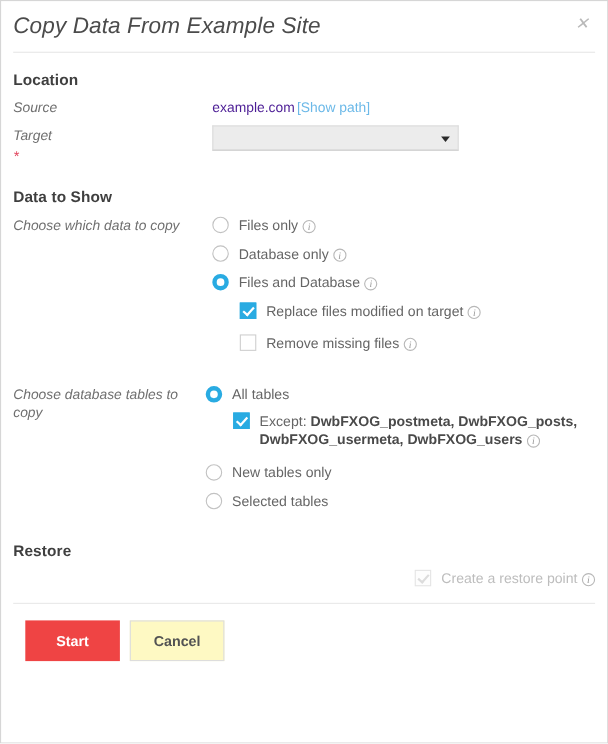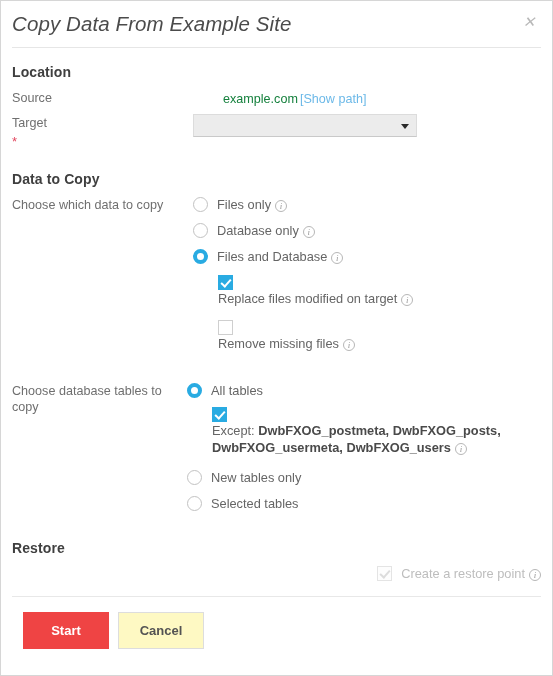--- a/index.html
+++ b/index.html
@@ -72,36 +72,36 @@
     align-items: flex-start;
     margin-bottom: 7px;
   }
   .row-label {
     width: 181px;
     flex: 0 0 181px;
     font-size: 12.6px;
     color: #6f6f6f;
     line-height: 16px;
     padding-top: 1px;
+    font-style: italic;
   }
   .req-star {
     display: block;
     color: #e2475f;
     font-size: 13px;
     line-height: 13px;
     margin-top: 4px;
   }
   .row-control {
     flex: 1 1 auto;
     min-width: 0;
   }
   .src-value {
     font-size: 12.6px;
-    color: #15803d;
-    margin-left: 30px;
+    color: #4c1d95;
   }
   .show-path {
     color: #6cb9e8;
     cursor: pointer;
     margin-left: 2px;
   }
 
   
   .select-box {
     position: relative;
@@ -127,21 +127,21 @@
     border-right: 4.5px solid transparent;
     border-top: 5px solid #2a2a2a;
   }
 
   
   .opt {
     display: flex;
     align-items: flex-start;
     margin-bottom: 9px;
   }
-  .opt.indent { margin-left: 25px; flex-direction: column; }
+  .opt.indent { margin-left: 25px; }
   .opt.tight  { margin-bottom: 12px; }
 
   .radio {
     flex: 0 0 auto;
     width: 15px;
     height: 15px;
     border-radius: 50%;
     border: 1.6px solid #c2c2c2;
     background: #fff;
     margin: 1px 9px 0 0;
@@ -278,21 +278,21 @@
         <div class="row-control">
           <div class="select-box">
             <span></span>
             <span class="select-arrow"></span>
           </div>
         </div>
       </div>
     </div>
 
     <div class="section">
-      <div class="section-title">Data to Copy</div>
+      <div class="section-title">Data to Show</div>
 
       <div class="row">
         <div class="row-label">Choose which data to copy</div>
         <div class="row-control">
 
           <div class="opt">
             <span class="radio"></span>
             <span class="opt-label"><span>Files only</span><span class="info">i</span></span>
           </div>
 

